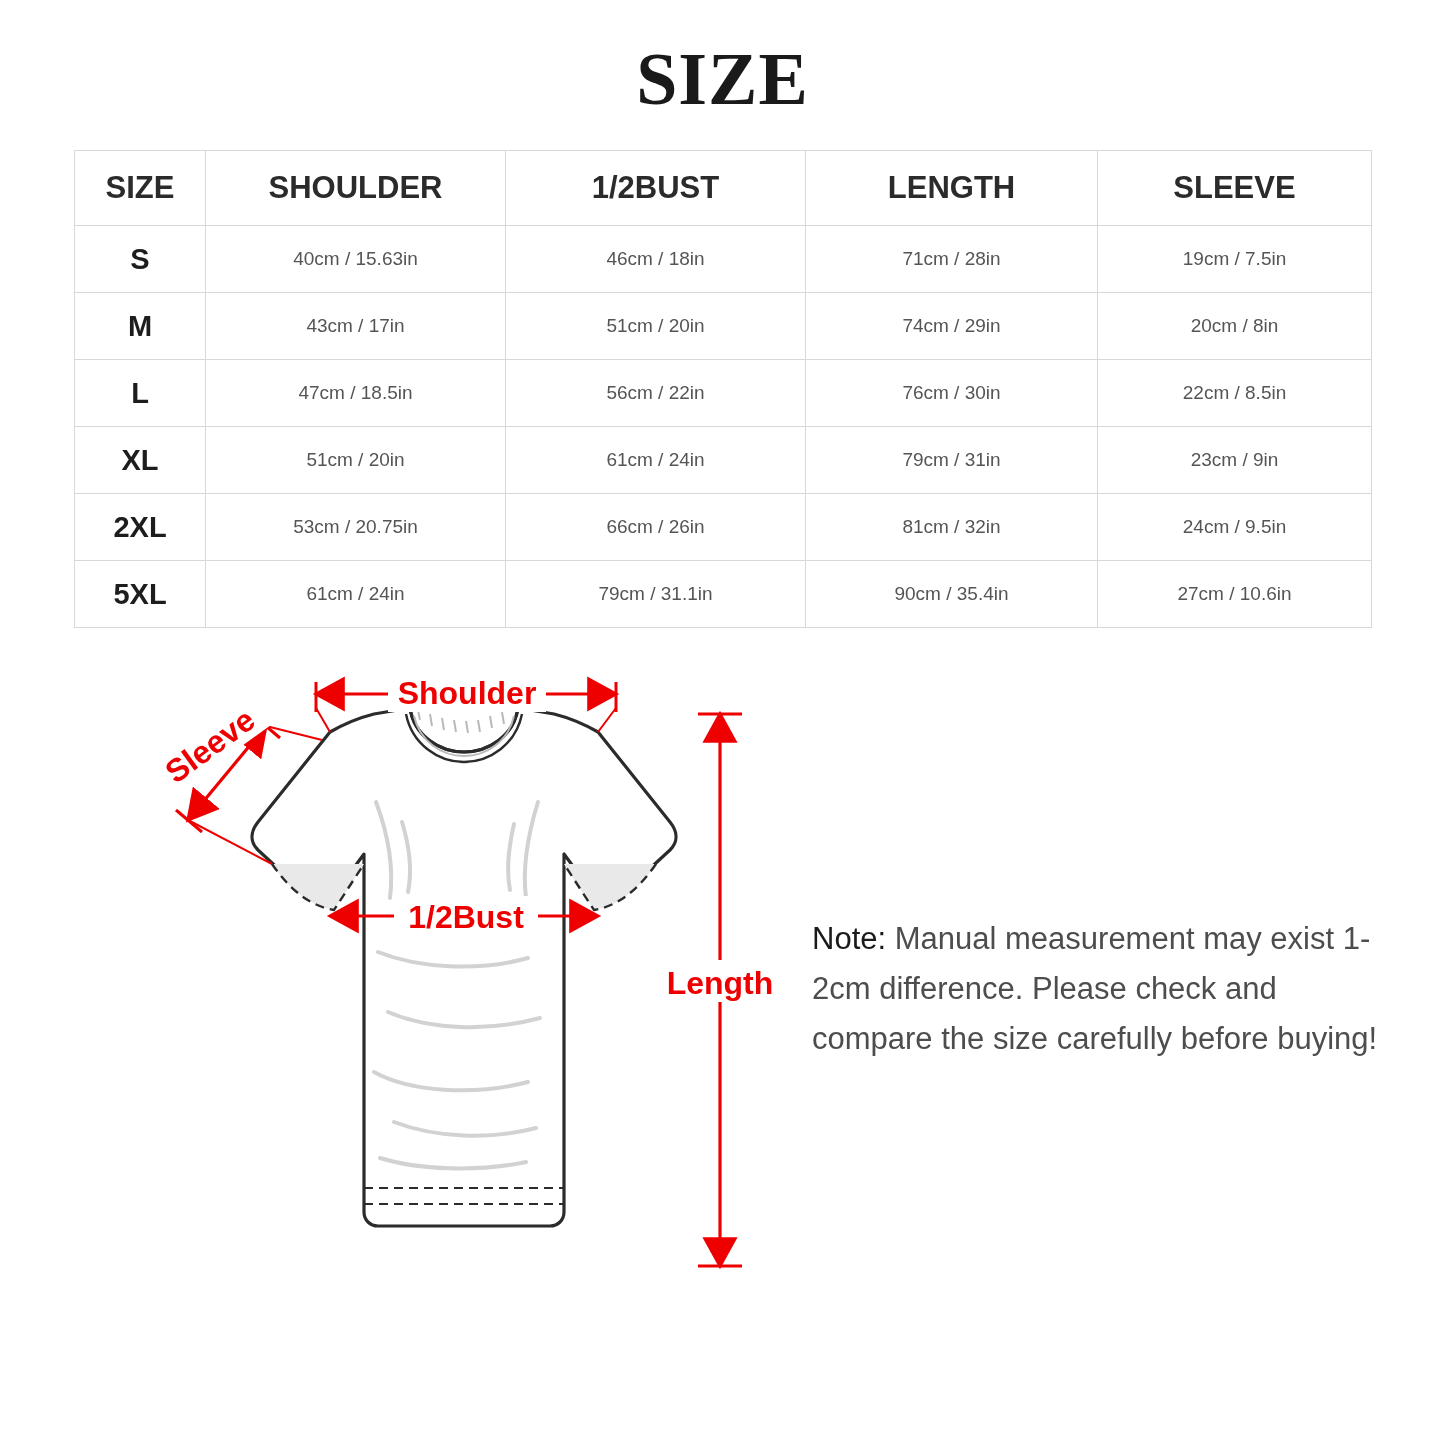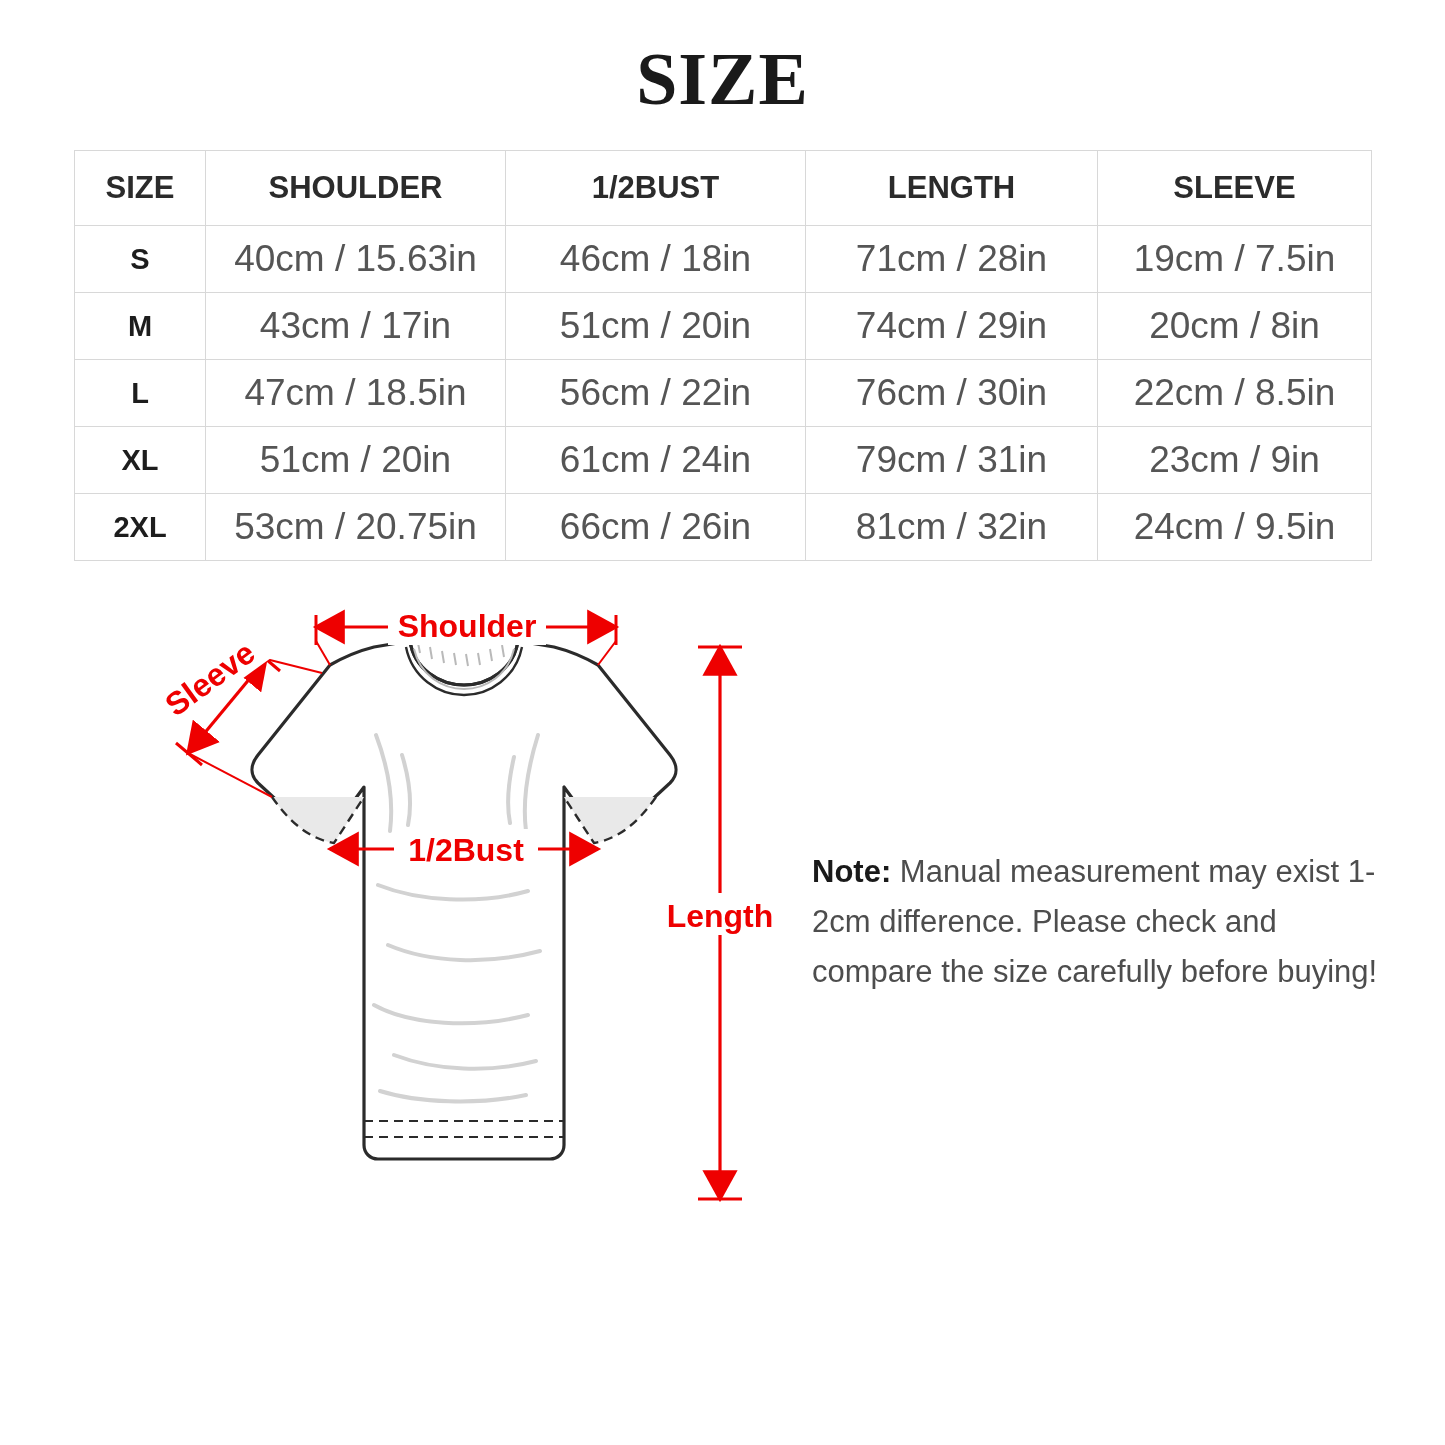--- a/index.html
+++ b/index.html
@@ -44,21 +44,21 @@
     vertical-align: middle;
   }
   table.size-table thead th {
     height: 72px;
     font-size: 31px;
     font-weight: 700;
     color: #2b2b2b;
   }
   table.size-table tbody td {
     height: 64px;
-    font-size: 37px;
+    font-size: 19px;
     color: #555555;
     font-weight: 400;
   }
   table.size-table tbody td.size-cell {
     font-size: 29px;
     font-weight: 700;
     color: #1d1d1d;
   }
   col.c-size    { width: 131px; }
   col.c-shoulder{ width: 300px; }
@@ -85,21 +85,21 @@
     position: absolute;
     left: 812px;
     top: 262px;
     width: 575px;
     font-size: 31px;
     line-height: 1.62;
     color: #4d4d4d;
   }
   .note b {
     color: #1a1a1a;
-    font-weight: 700;
+    font-weight: 400;
   }
 </style>
 </head>
 <body>
 
 <div class="title">SIZE</div>
 
 <div class="table-wrap">
   <table class="size-table">
     <colgroup>
@@ -146,20 +146,27 @@
         <td>61cm / 24in</td>
         <td>79cm / 31in</td>
         <td>23cm / 9in</td>
       </tr>
       <tr>
         <td class="size-cell">2XL</td>
         <td>53cm / 20.75in</td>
         <td>66cm / 26in</td>
         <td>81cm / 32in</td>
         <td>24cm / 9.5in</td>
+      </tr>
+      <tr>
+        <td class="size-cell">5XL</td>
+        <td>61cm / 24in</td>
+        <td>79cm / 31.1in</td>
+        <td>90cm / 35.4in</td>
+        <td>27cm / 10.6in</td>
       </tr>
     </tbody>
   </table>
 </div>
 
 <div class="diagram-area">
 
   <svg class="shirt-svg" viewBox="0 0 740 648">
     <defs>
       <marker id="arrR" markerWidth="11" markerHeight="11" refX="9" refY="5.5" orient="auto">

